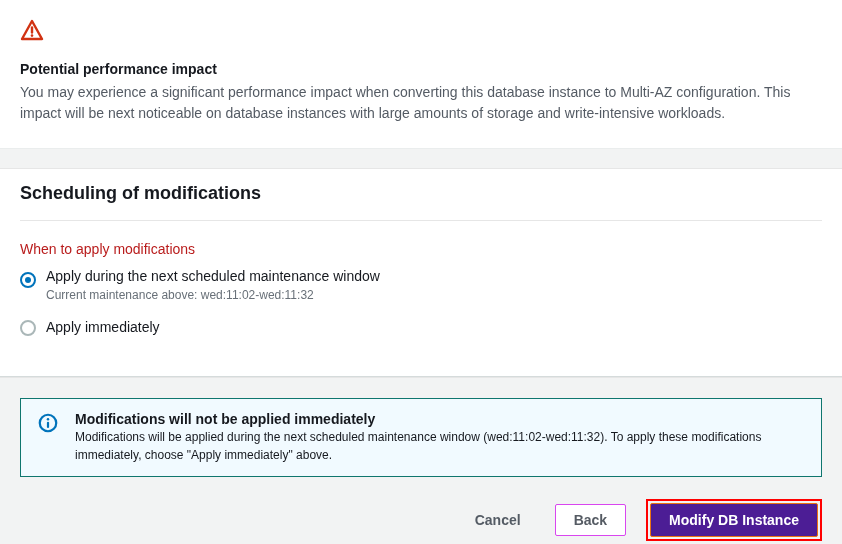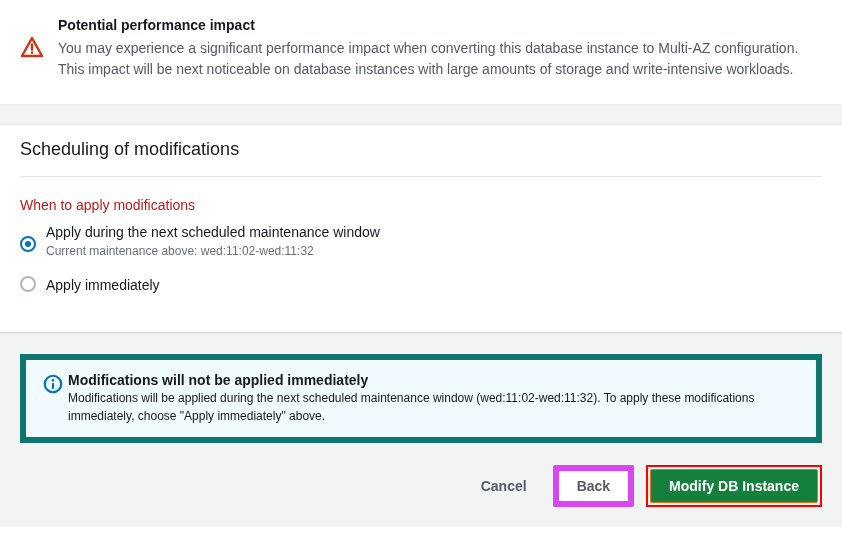--- a/index.html
+++ b/index.html
@@ -8,42 +8,42 @@
       background: #fff;
       color: #16191f;
       width: 842px;
     }
 
     .warning-panel {
       padding: 16px 20px 24px 20px;
       border-bottom: 1px solid #eaeded;
       background: #fff;
     }
-    .warning-row { display: flex; gap: 14px; align-items: center; }
+    .warning-row { display: flex; gap: 14px; align-items: flex-start; flex-direction: column; }
     .warn-icon { flex: 0 0 auto; padding-top: 2px; }
     .warn-title { font-weight: 700; font-size: 14px; line-height: 1.4; color: #16191f; }
     .warn-body { font-size: 14px; line-height: 1.5; color: #545b64; margin-top: 2px; }
 
     .gap-band { height: 20px; background: #f2f3f3; border-bottom: 1px solid #e6e6e6; }
 
     .section {
       padding: 14px 20px 20px 20px;
       border-bottom: 1px solid #d5dbdb;
       background: #fff;
     }
     .section-head {
       font-size: 18px;
-      font-weight: 400;
+      font-weight: 700;
       margin-bottom: 8px;
       padding-bottom: 8px;
     }
     .section-rule { border-bottom: 1px solid #e6e6e6; margin-bottom: 20px; }
     .field-label { font-size: 14px; color: #b91c1c; margin-bottom: 10px; }
 
-    .radio-item { display: flex; gap: 10px; align-items: center; margin-bottom: 14px; }
+    .radio-item { display: flex; gap: 10px; align-items: flex-start; margin-bottom: 14px; }
     .radio-dot { flex: 0 0 auto; margin-top: 2px; }
     .radio-text { flex: 1; }
     .radio-label { font-size: 14px; color: #16191f; line-height: 1.35; }
     .radio-desc { font-size: 12px; color: #687078; margin-top: 2px; line-height: 1.4; }
 
     .radio-outer {
       width: 16px; height: 16px; border-radius: 50%;
       display: inline-flex; align-items: center; justify-content: center;
       border: 2px solid #aab7b8;
       cursor: pointer;
@@ -53,43 +53,43 @@
       width: 6px; height: 6px; border-radius: 50%; background: #0073bb;
     }
 
     .footer-area {
       background: #f2f3f3;
       padding: 20px;
       border-top: 1px solid #e6e6e6;
     }
     .info-box {
       background: #f1faff;
-      border: 6px solid #0f766e;
+      border: 1px solid #0f766e;
       padding: 12px 16px;
       display: flex;
-      gap: 4px;
+      gap: 16px;
     }
     .info-icon { flex: 0 0 auto; padding-top: 1px; }
     .info-title { font-weight: 700; font-size: 14px; color: #16191f; }
     .info-body { font-size: 12px; color: #16191f; line-height: 1.45; margin-top: 2px; }
 
     .button-row {
       display: flex; justify-content: flex-end; align-items: center;
-      gap: 12px; margin-top: 22px;
+      gap: 20px; margin-top: 22px;
     }
     .btn-link {
       background: none; border: none; font-size: 14px; font-weight:700;
       color: #545b64; padding: 8px 14px; cursor: pointer;
     }
     .btn-outline {
-      background: #fff; border: 6px solid #d946ef; color: #555b63; font-weight: 700;
+      background: #fff; border: 1px solid #d946ef; color: #555b63; font-weight: 700;
       font-size: 14px; padding: 7px 18px; border-radius: 2px; cursor: pointer;
     }
     .btn-primary {
-      background: #15803d; border: 1px solid #ec7211; color: #fff; font-weight: 700;
+      background: #4c1d95; border: 1px solid #ec7211; color: #fff; font-weight: 700;
       font-size: 14px; padding: 8px 18px; border-radius: 2px; cursor: pointer;
     }
     .primary-highlight {
       border: 2px solid #ff0000;
       padding: 2px;
       display: inline-block;
     }
   </style>
 </head>
 <body>

